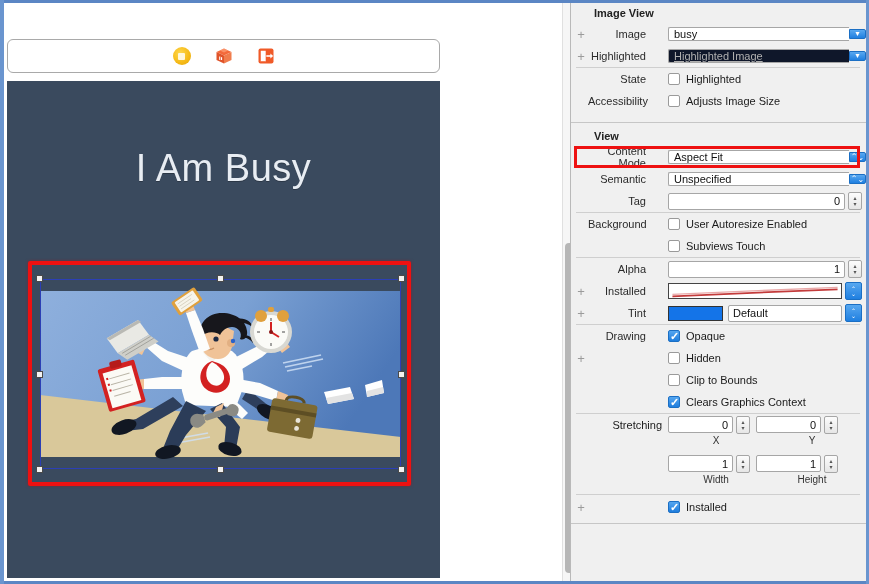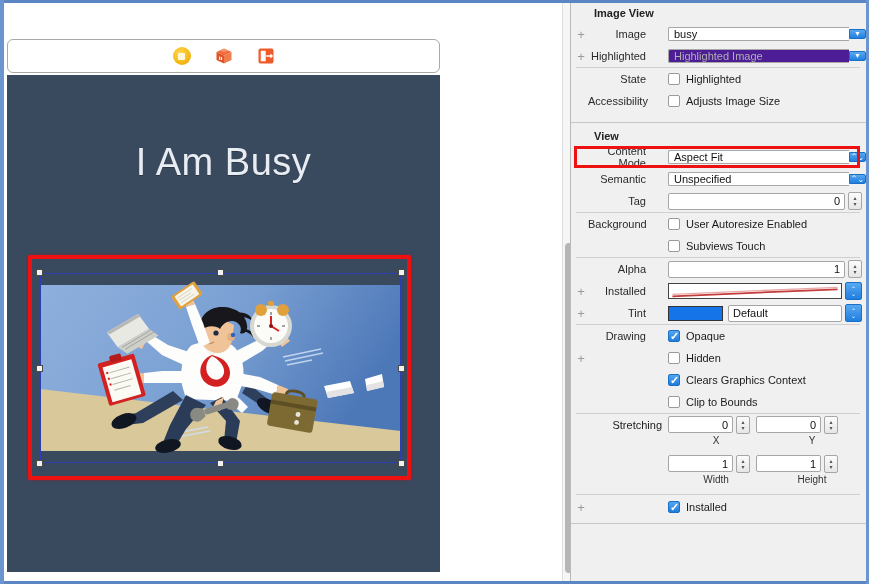--- a/index.html
+++ b/index.html
@@ -42,21 +42,21 @@
   .ic-vc::after {
     content:""; width:7px; height:7px; background:#fff7dc; border-radius:1px;
   }
   
   .ic-cube { }
   
   .ic-exit { }
 
   
   .device {
-    position:absolute; left:3px; top:72px; width:433px; height:497px;
+    position:absolute; left:3px; top:78px; width:433px; height:497px;
     background:#3a4a5e;
   }
   .device-title {
     position:absolute; left:0; top:66px; width:433px;
     text-align:center;
     font-size:38px; font-weight:300; letter-spacing:0.5px;
     color:#e8edf3;
     font-family:"Liberation Sans", sans-serif;
     text-shadow:0 1px 0 rgba(0,0,0,0.25);
   }
@@ -121,21 +121,21 @@
   .field.num { justify-content:flex-end; }
 
   .combo {
     flex:1; height:18px; display:flex; align-items:center; min-width:0;
   }
   .combo .txt {
     flex:1; background:#ffffff; border:1px solid #a6a6a6; border-right:none;
     border-radius:2px 0 0 2px; display:flex; align-items:center; padding:0 5px;
     font-size:11px; color:#111; min-width:0; white-space:nowrap; overflow:hidden;
   }
-  .combo .txt.ph { color:#b0b0b0; background:#4c1d95; }
+  .combo .txt.ph { color:#b0b0b0; background:#0f172a;text-decoration:underline; }
   .combo .arrow {
     width:17px; background:linear-gradient(#58a8f0,#1f7fe0);
     border:1px solid #1b6fc4; border-radius:0 2px 2px 0;
     display:flex; align-items:center; justify-content:center;
     color:#fff; font-size:8px; line-height:1;
   }
   .stepper {
     width:14px; height:18px; margin-left:3px; flex:0 0 14px;
     background:linear-gradient(#fcfcfc,#e6e6e6);
     border:1px solid #a6a6a6; border-radius:2px;
@@ -544,28 +544,28 @@
     </div>
     <div class="row">
       <span class="plus">+</span>
       <span class="lbl lbl-w"></span>
       <div class="cb"></div>
       <span class="cbtext">Hidden</span>
     </div>
     <div class="row">
       <span class="plus"></span>
       <span class="lbl lbl-w"></span>
+      <div class="cb"></div>
+      <span class="cbtext">Clip to Bounds</span>
+    </div>
+    <div class="row">
+      <span class="plus"></span>
+      <span class="lbl lbl-w"></span>
       <div class="cb on"></div>
       <span class="cbtext">Clears Graphics Context</span>
-    </div>
-    <div class="row">
-      <span class="plus"></span>
-      <span class="lbl lbl-w"></span>
-      <div class="cb"></div>
-      <span class="cbtext">Clip to Bounds</span>
     </div>
 
     <div class="hr"></div>
 
     <div class="stretch-grid">
       <div class="st-row">
         <span class="plus"></span>
         <span class="st-lbl">Stretching</span>
         <div class="st-cell">
           <div class="field num">0</div>

